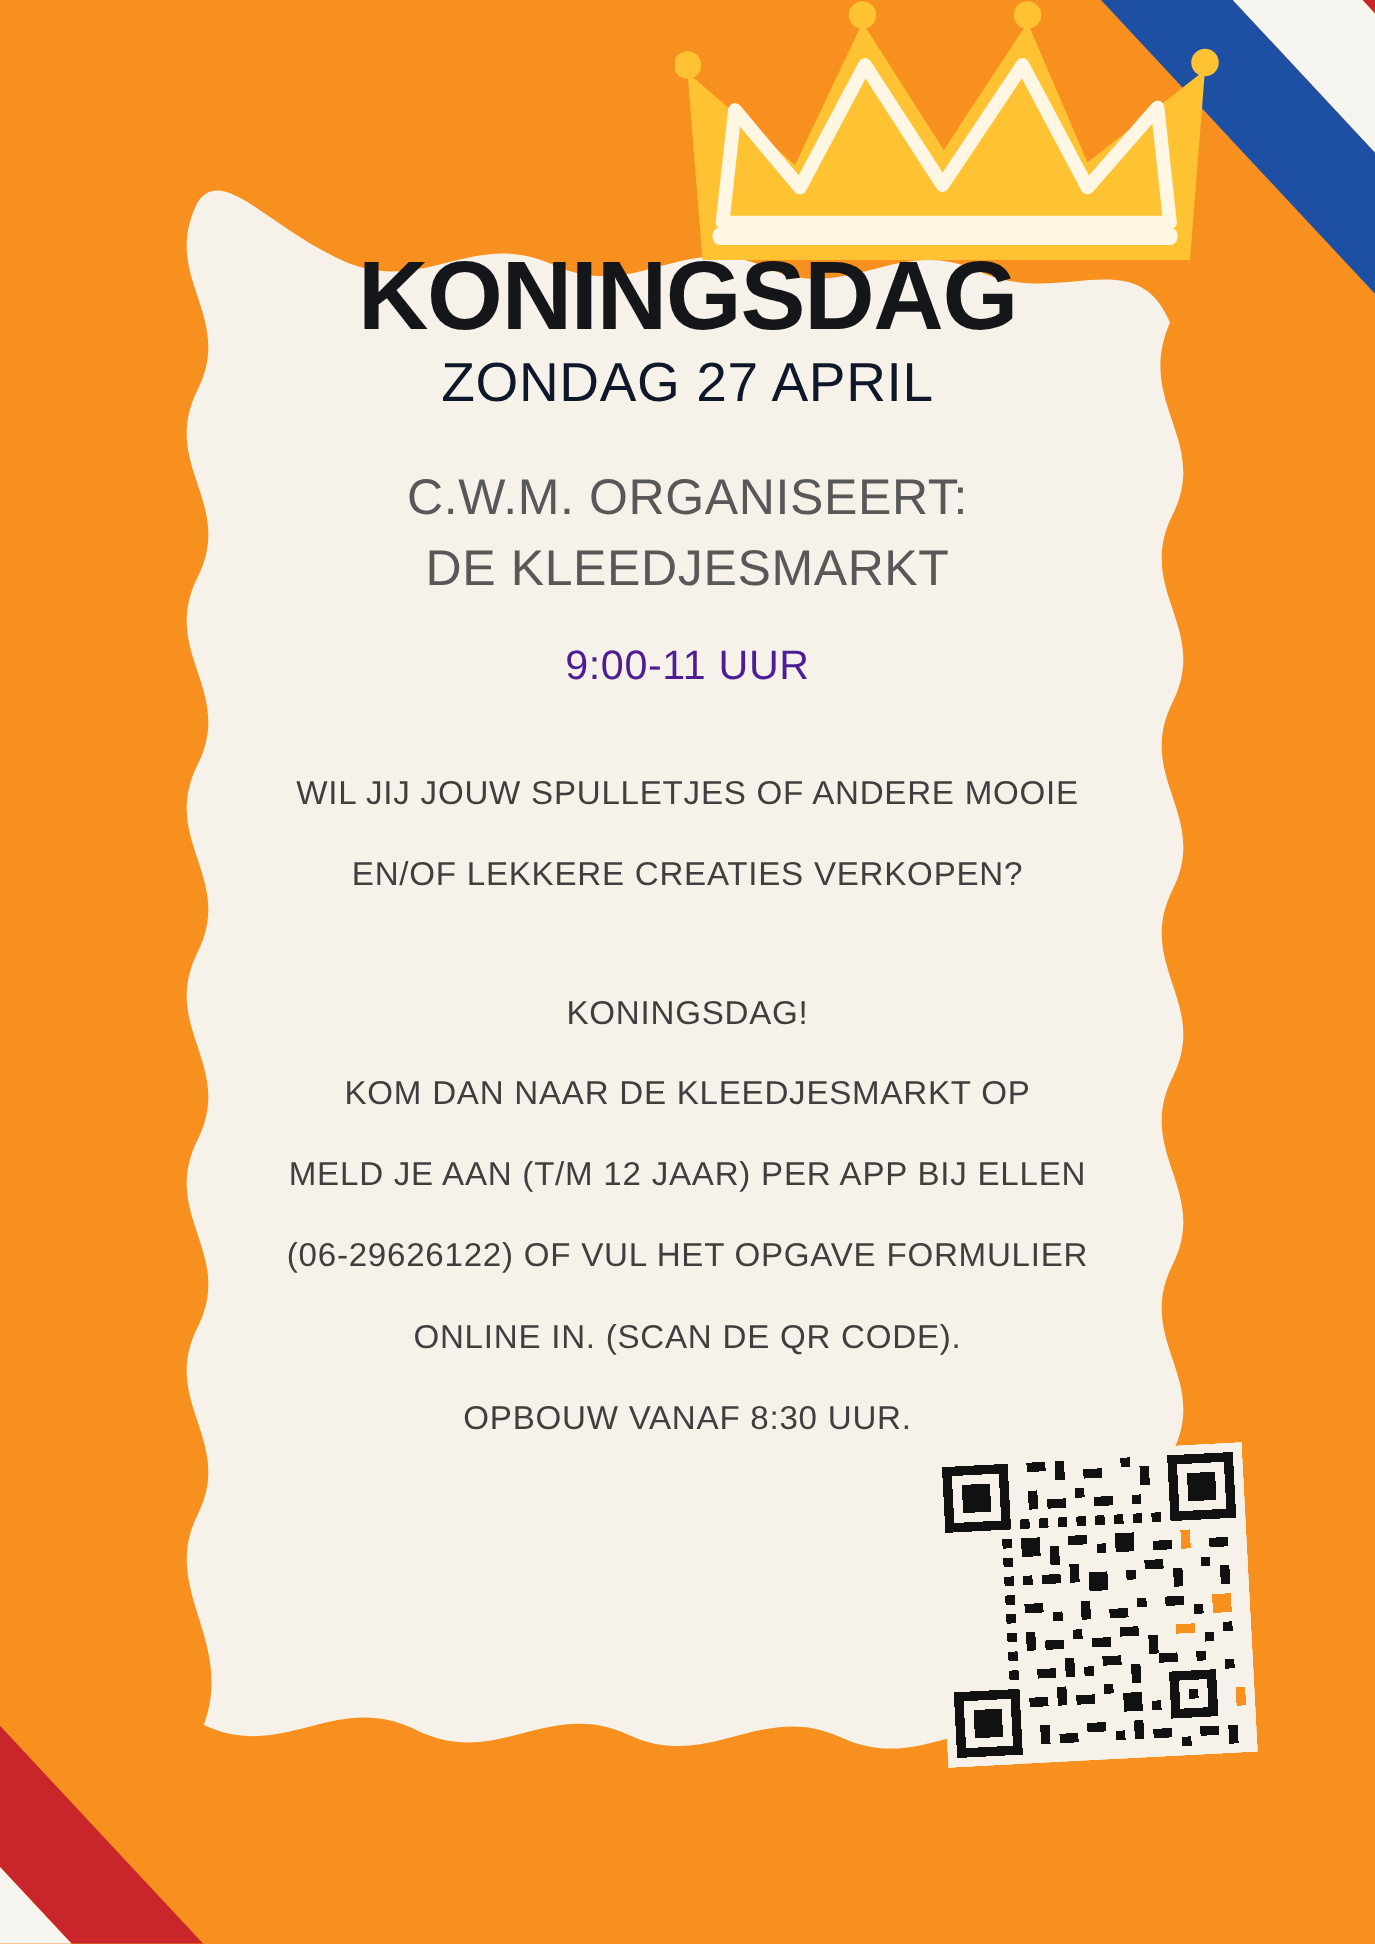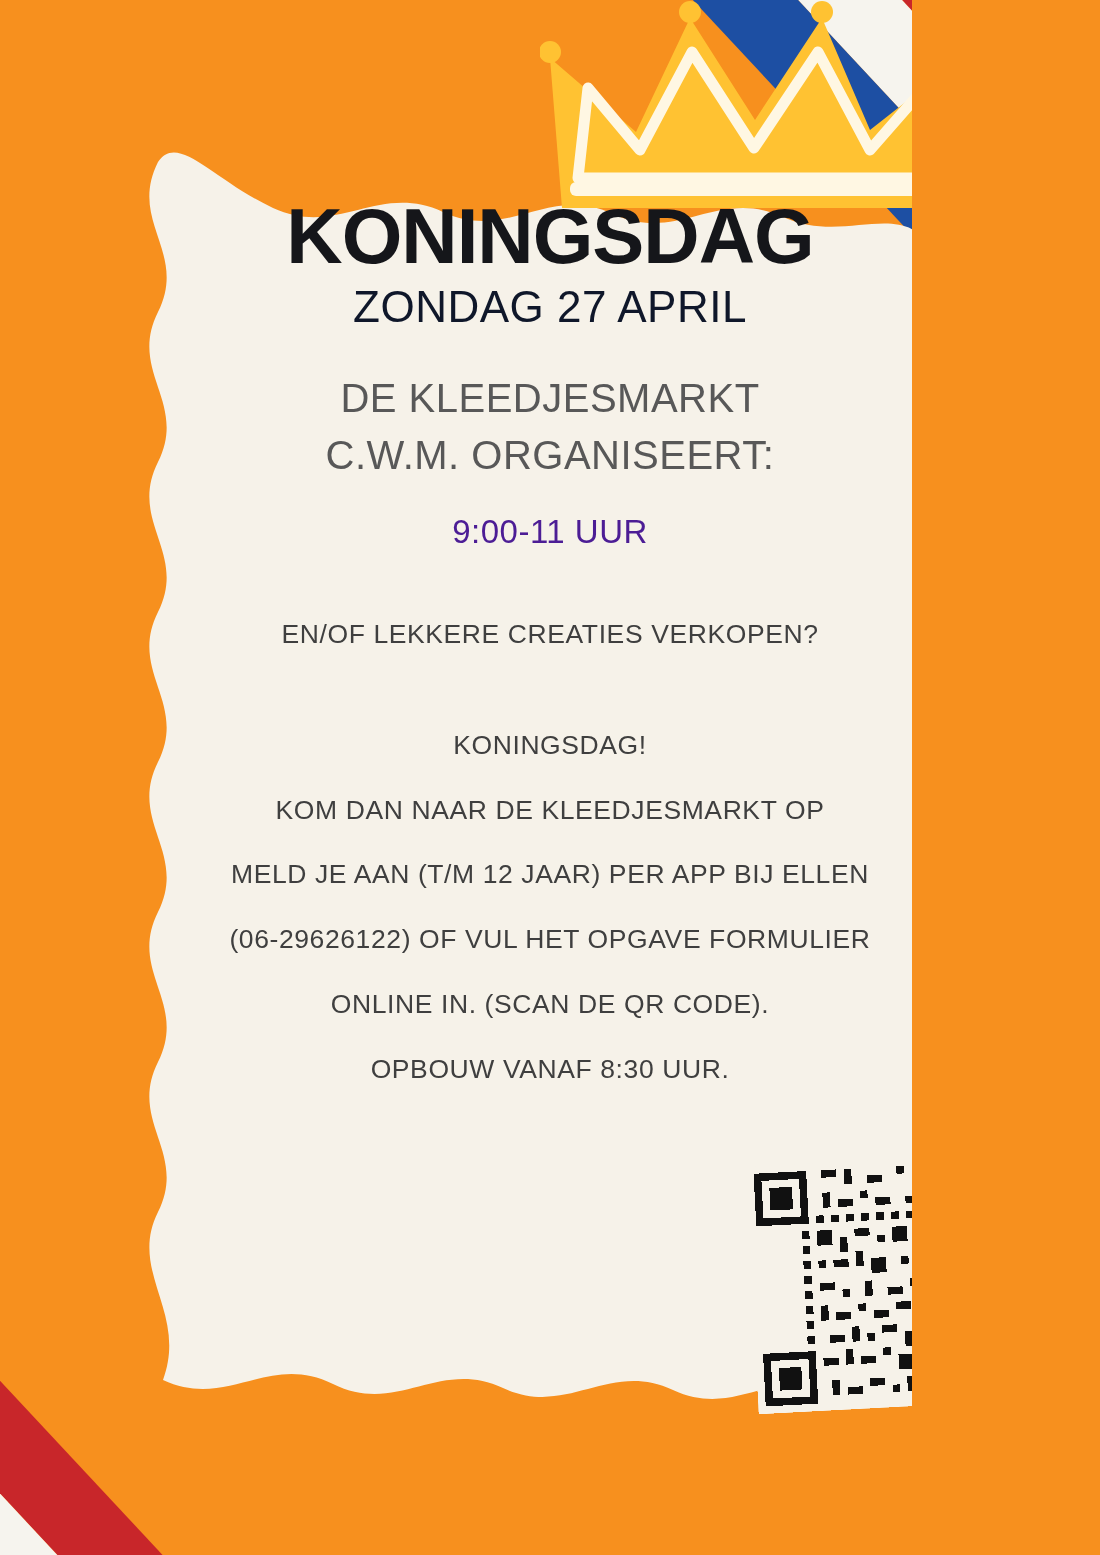--- a/index.html
+++ b/index.html
@@ -8,21 +8,21 @@
   }
   body {
     width: 1100px;
     height: 1555px;
     overflow: hidden;
     font-family: "Liberation Sans", sans-serif;
     background: #F7901E;
   }
   .poster {
     position: relative;
-    width: 912px;
+    width: 1100px;
     height: 1555px;
     background: #F7901E;
     overflow: hidden;
   }
 
   
   .ribbon {
     position: absolute;
     transform-origin: center center;
   }
@@ -191,25 +191,26 @@
     <circle cx="282" cy="12" r="11" fill="#FFC232"></circle>
     <circle cx="424" cy="50" r="11" fill="#FFC232"></circle>
     <path d="M38,178 L48,88 L100,150 L152,52 L214,148 L278,52 L330,150 L386,86 L396,178 Z" fill="none" stroke="#FFF7E3" stroke-width="11" stroke-linejoin="round"></path>
     <rect x="30" y="182" width="372" height="14" rx="6" fill="#FFF7E3"></rect>
   </svg>
 
   <div class="content">
     <h1 class="title">KONINGSDAG</h1>
     <div class="subtitle">ZONDAG 27 APRIL</div>
 
+    <div class="org-line">C.W.M. ORGANISEERT:</div>
     <div class="org-line">DE KLEEDJESMARKT</div>
-    <div class="org-line">C.W.M. ORGANISEERT:</div>
     <div class="time-line">9:00-11 UUR</div>
 
     <div class="body-block">
+      <div>WIL JIJ JOUW SPULLETJES OF ANDERE  MOOIE</div>
       <div>EN/OF LEKKERE CREATIES VERKOPEN?</div>
       <span class="spacer"></span>
       <div>KONINGSDAG!</div>
       <div>KOM DAN NAAR DE KLEEDJESMARKT OP</div>
       <div>MELD JE AAN (T/M 12 JAAR) PER APP BIJ ELLEN</div>
       <div>(06-29626122) OF VUL HET OPGAVE FORMULIER</div>
       <div>ONLINE IN. (SCAN DE QR CODE).</div>
       <div>OPBOUW VANAF 8:30 UUR.</div>
     </div>
   </div>

